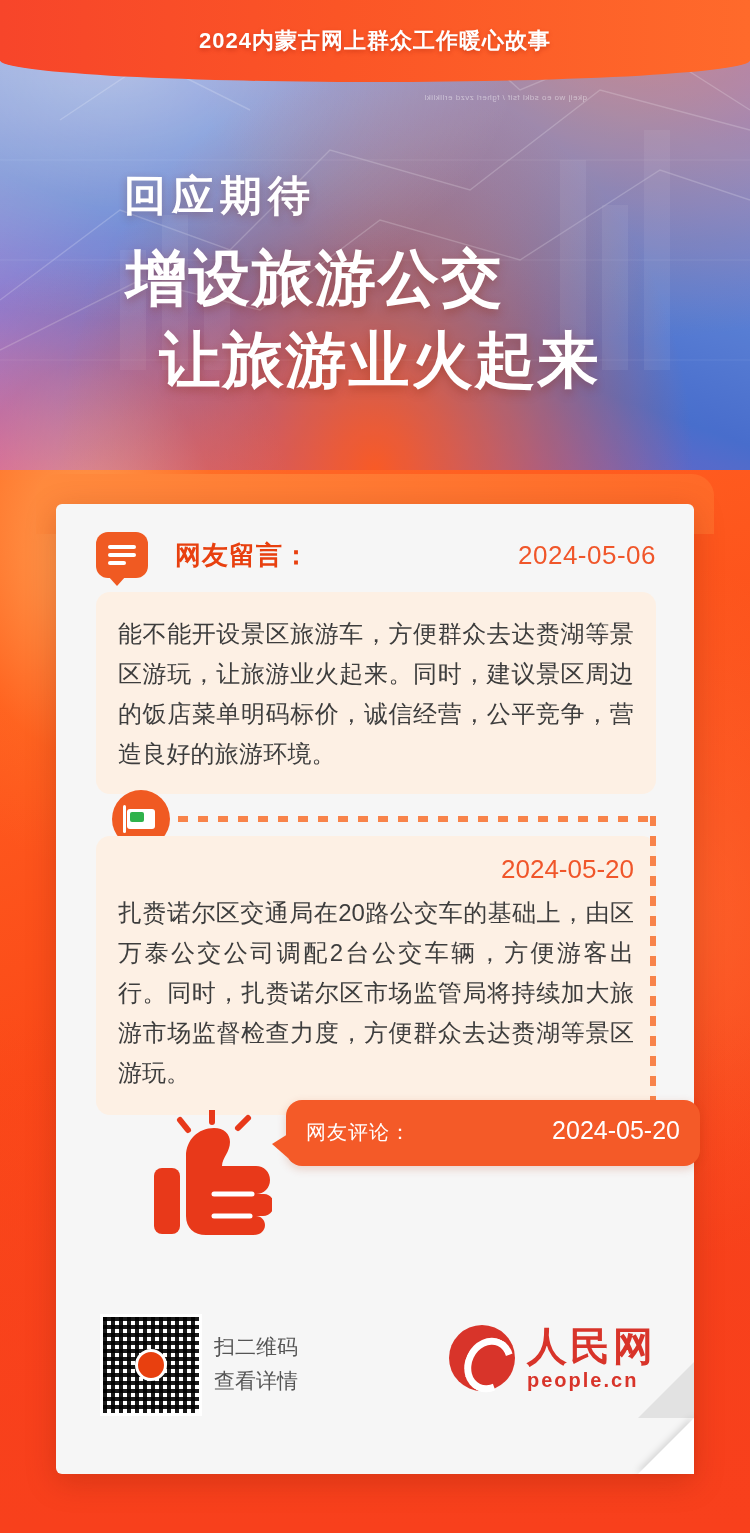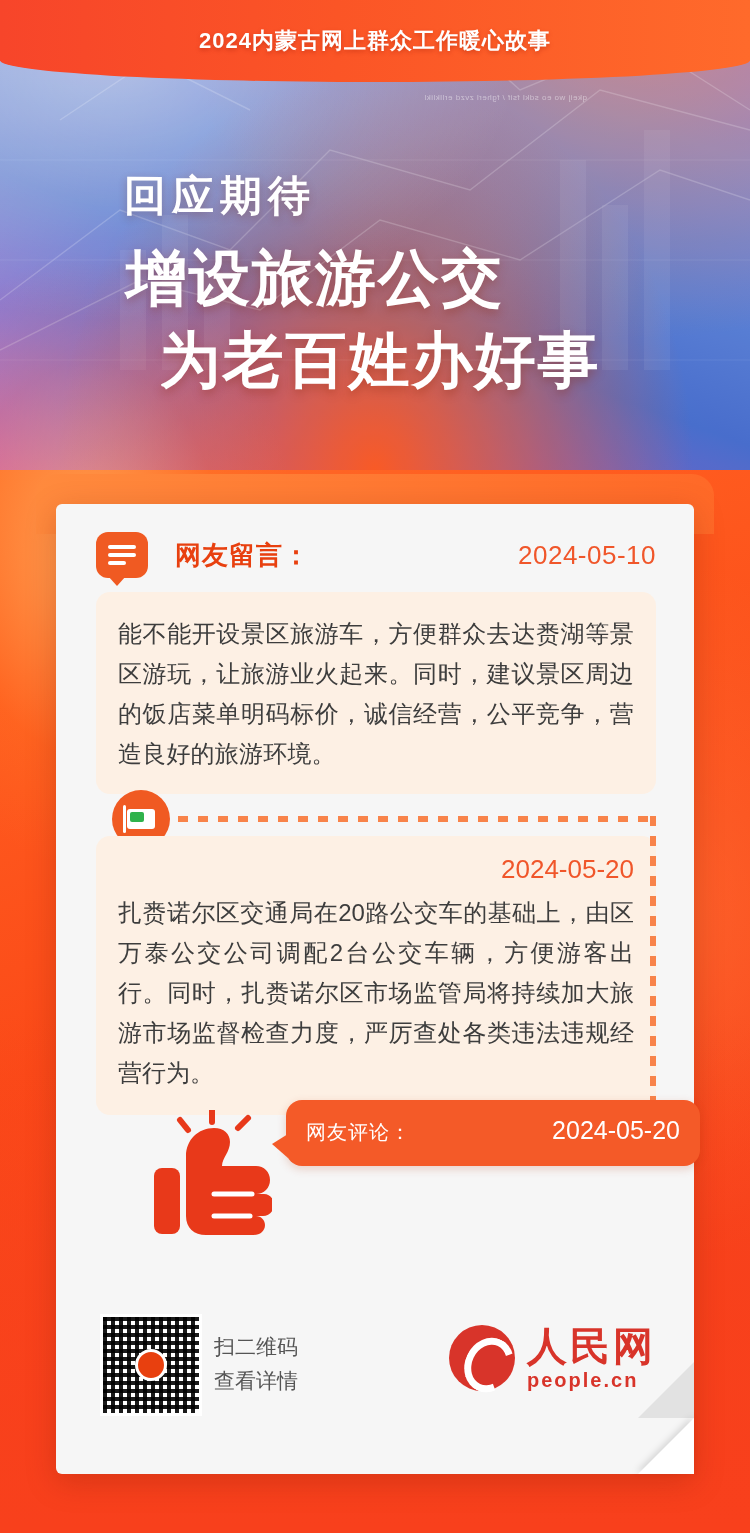--- a/index.html
+++ b/index.html
@@ -532,56 +532,56 @@
 
   <div class="top-banner">
     <div class="top-banner-title">2024内蒙古网上群众工作暖心故事</div>
   </div>
 
   <div class="micro-text">qkeij wo eo sdkl fsif / fgherl zvzd  erllklikl</div>
 
   <div class="headline">
     <span class="kicker">回应期待</span>
     <span class="line1">增设旅游公交</span>
-    <span class="line2">为老百姓办好事</span>
+    <span class="line2">让旅游业火起来</span>
   </div>
 
   <div class="card-shadow-top"></div>
   <div class="card">
 
     <div class="msg-block">
       <div class="msg-header">
         <div class="bubble-icon">
           <div class="bars">
               <i></i>
               <i></i>
               <i></i>
             </div>
         </div>
         <div class="msg-label">网友留言：</div>
-        <div class="msg-date">2024-05-10</div>
+        <div class="msg-date">2024-05-06</div>
       </div>
       <div class="msg-body">能不能开设景区旅游车，方便群众去达赉湖等景区游玩，让旅游业火起来。同时，建议景区周边的饭店菜单明码标价，诚信经营，公平竞争，营造良好的旅游环境。</div>
     </div>
 
     <div class="connector">
       <div class="megaphone-icon">
         <div class="flagbox"></div>
       </div>
       <div class="dash-h"></div>
       <div class="dash-v"></div>
     </div>
 
     <div class="reply-block">
       <div class="reply-box">
         <div class="reply-dash-right"></div>
         <div class="reply-head">
           <div class="reply-date">2024-05-20</div>
         </div>
-        <div class="reply-text">扎赉诺尔区交通局在20路公交车的基础上，由区万泰公交公司调配2台公交车辆，方便游客出行。同时，扎赉诺尔区市场监管局将持续加大旅游市场监督检查力度，严厉查处各类违法违规经营行为。</div>
+        <div class="reply-text">扎赉诺尔区交通局在20路公交车的基础上，由区万泰公交公司调配2台公交车辆，方便游客出行。同时，扎赉诺尔区市场监管局将持续加大旅游市场监督检查力度，方便群众去达赉湖等景区游玩。</div>
       </div>
     </div>
 
     <div class="comment-block">
       <svg class="thumb-icon" viewBox="0 0 120 130">
         <g fill="#e8391a">
           <path d="M34 46 C34 30 46 18 62 18 C72 18 78 24 78 32 C78 42 70 48 70 56 L104 56 C112 56 118 62 118 70 C118 78 112 84 104 84 L112 84 C118 84 122 89 122 95 C122 101 117 106 111 106 L104 106 C109 106 113 110 113 115 C113 121 108 125 102 125 L54 125 C42 125 34 118 34 106 Z"></path>
           <rect x="2" y="58" width="26" height="66" rx="8"></rect>
         </g>
         <g stroke="#e8391a" stroke-width="6" stroke-linecap="round">

